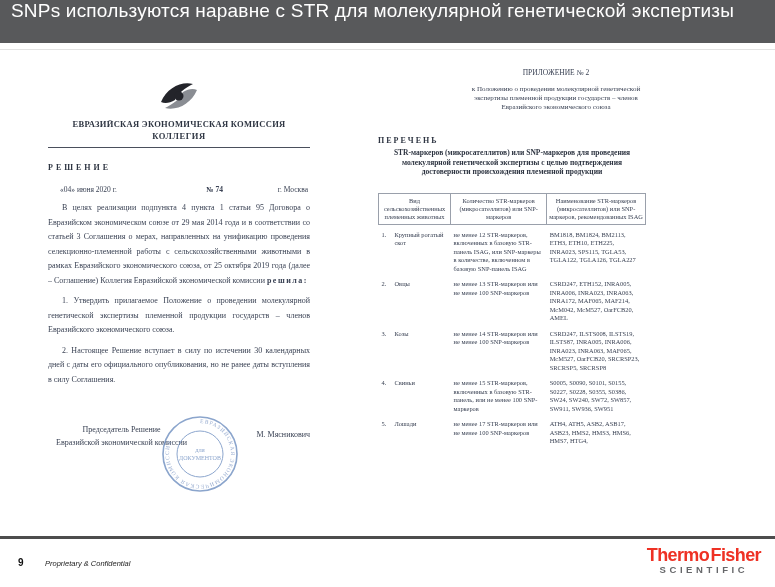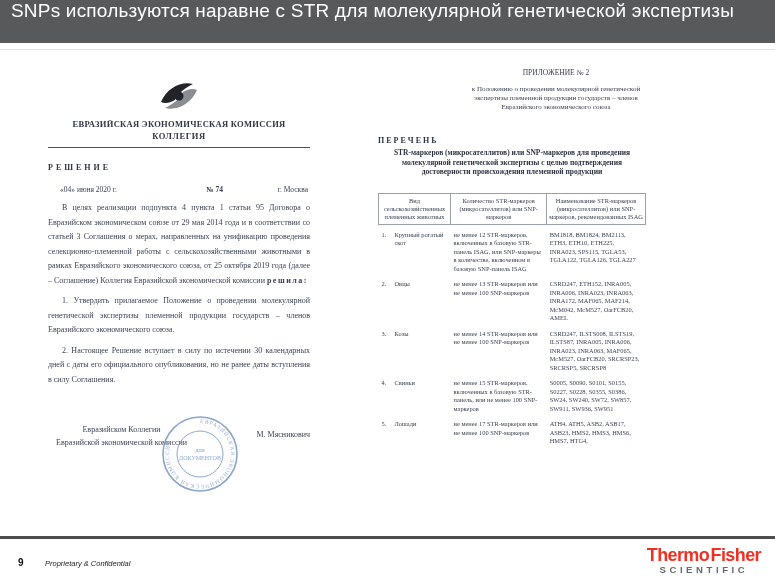--- a/index.html
+++ b/index.html
@@ -93,21 +93,21 @@
   <div class="date-row">
     <span class="date">«04» июня 2020 г.</span>
     <span class="num">№ 74</span>
     <span class="city">г. Москва</span>
   </div>
   <p class="para"><span>В целях реализации подпункта 4 пункта 1 статьи 95 Договора о Евразийском экономическом союзе от 29 мая 2014 года и в соответствии со статьей 3 Соглашения о мерах, направленных на унификацию проведения селекционно-племенной работы с сельскохозяйственными животными в рамках Евразийского экономического союза, от 25 октября 2019 года (далее – Соглашение) Коллегия Евразийской экономической комиссии</span> <span class="bold-sp">решила:</span></p>
   <p class="para">1. Утвердить прилагаемое Положение о проведении молекулярной генетической экспертизы племенной продукции государств – членов Евразийского экономического союза.</p>
   <p class="para">2. Настоящее Решение вступает в силу по истечении 30 календарных дней с даты его официального опубликования, но не ранее даты вступления в силу Соглашения.</p>
   <div class="sig-row">
     <div class="sig-left">
-      <div>Евразийском Коллегии</div>
+      <div>Председатель Решение</div>
       <div>Евразийской экономической комиссии</div>
     </div>
     <div class="sig-name">М. Мясникович</div>
   </div>
   <svg class="stamp" width="80" height="80" viewBox="0 0 80 80">
     <defs>
         <path id="rim" d="M 40 9 A 31 31 0 1 1 39.99 9"></path>
       </defs>
     <circle cx="40" cy="40" r="37" fill="none" stroke="#6f8fc0" stroke-width="1.6"></circle>
     <circle cx="40" cy="40" r="23" fill="none" stroke="#6f8fc0" stroke-width="1"></circle>

